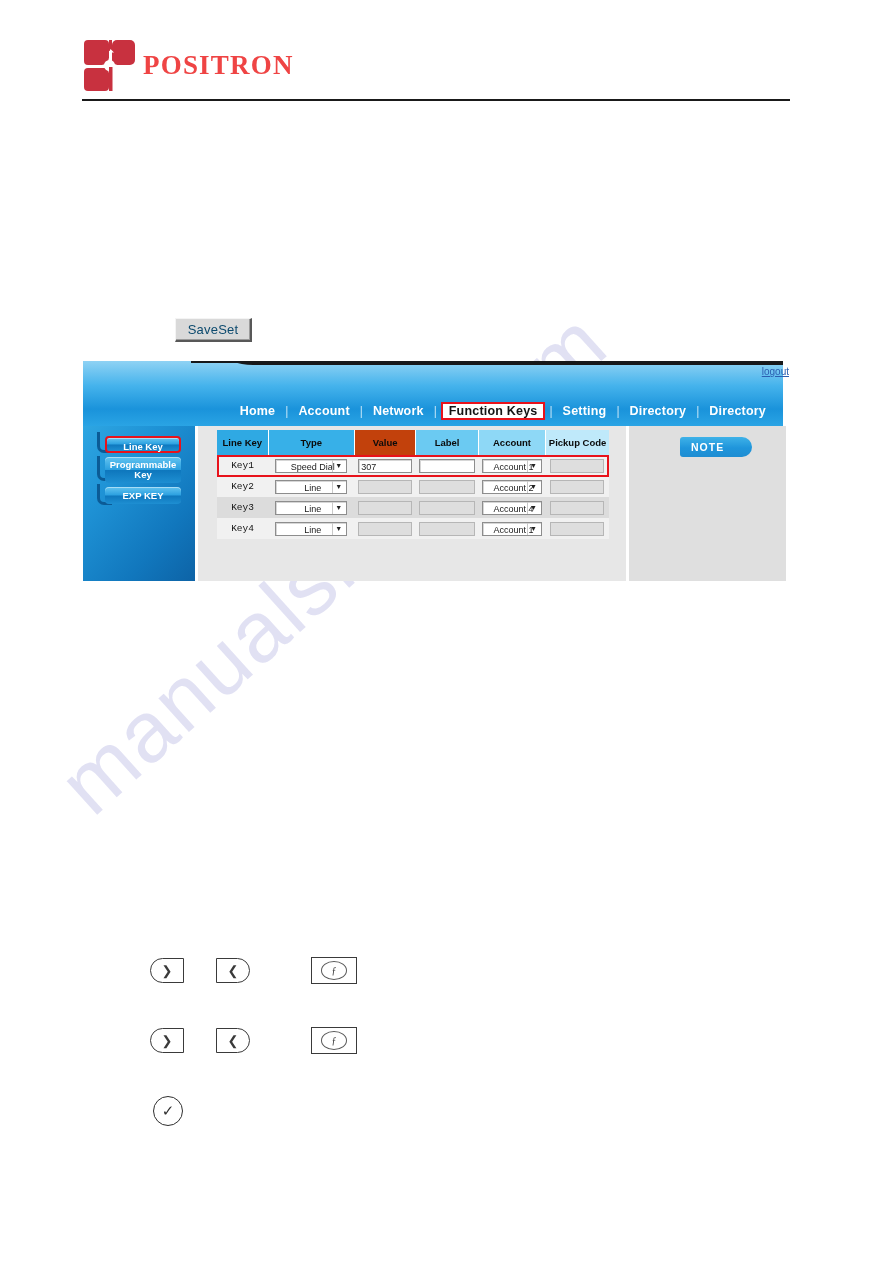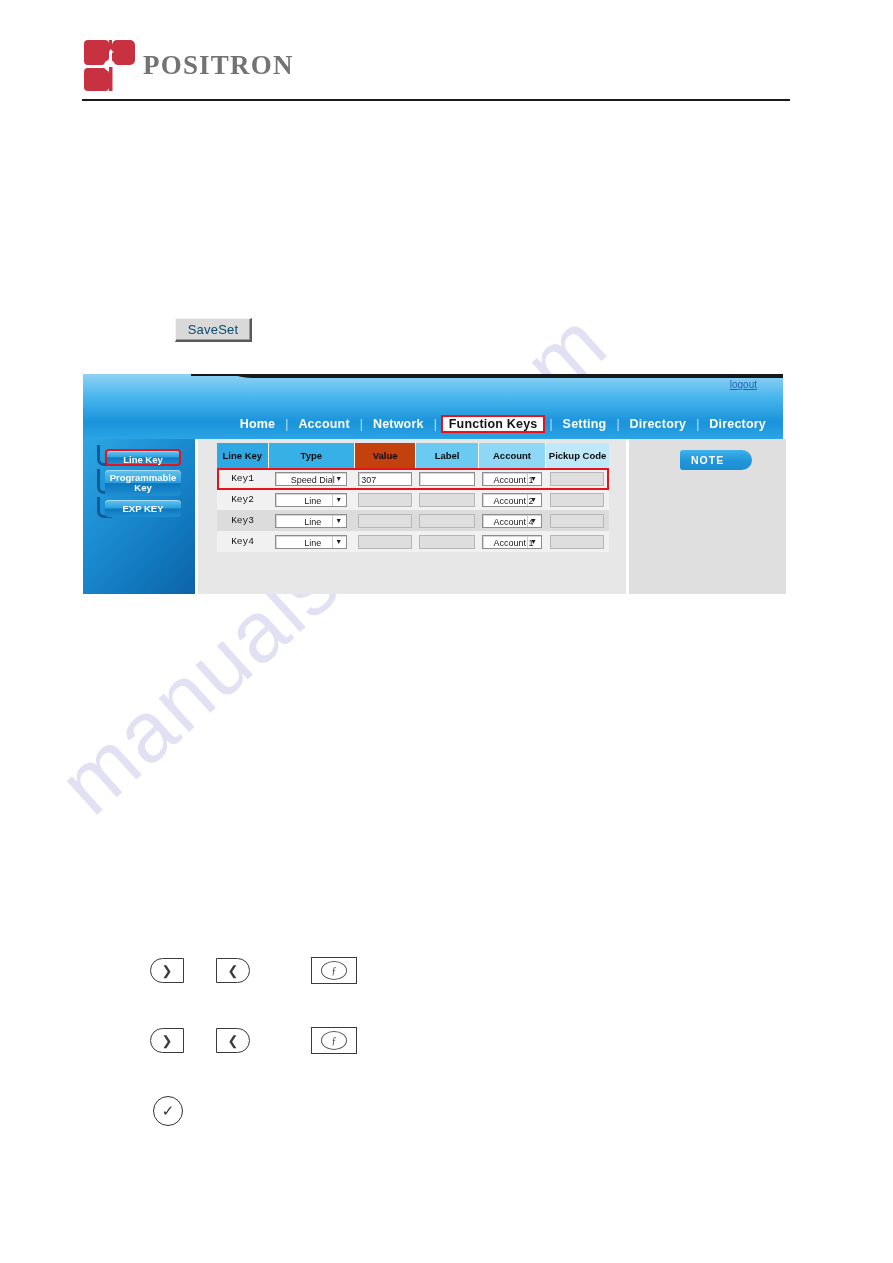--- a/index.html
+++ b/index.html
@@ -46,21 +46,21 @@
     position: absolute;
     left: 83px; top: 39px;
     width: 53px; height: 53px;
   }
   #logo-word {
     position: absolute;
     left: 143px; top: 50px;
     font-size: 27px;
     font-weight: bold;
     letter-spacing: 1.2px;
-    color: #737373;
+    color: #ef4444;
     font-family: "Liberation Serif", serif;
   }
   #header-rule {
     position: absolute;
     left: 82px; top: 99px;
     width: 708px; height: 0;
     border-top: 2px solid #1a1a1a;
   }
 
   
@@ -78,24 +78,25 @@
     color: #0c4a6e;
     text-align: center;
     line-height: 21px;
     letter-spacing: .2px;
     z-index: 3;
   }
 
   
   #phone-ui {
     position: absolute;
-    left: 83px; top: 374px;
+    left: 83px; top: 361px;
     width: 700px; height: 220px;
     z-index: 3;
     background: #ffffff;
+    padding-left: 32px;
   }
 
   
   #ui-banner {
     position: absolute;
     left: 0; top: 0; width: 700px; height: 65px;
     background: linear-gradient(180deg,#8fd2f4 0%, #45b3ec 38%, #1a93db 74%, #2aa4e4 100%);
     overflow: hidden;
   }
   

